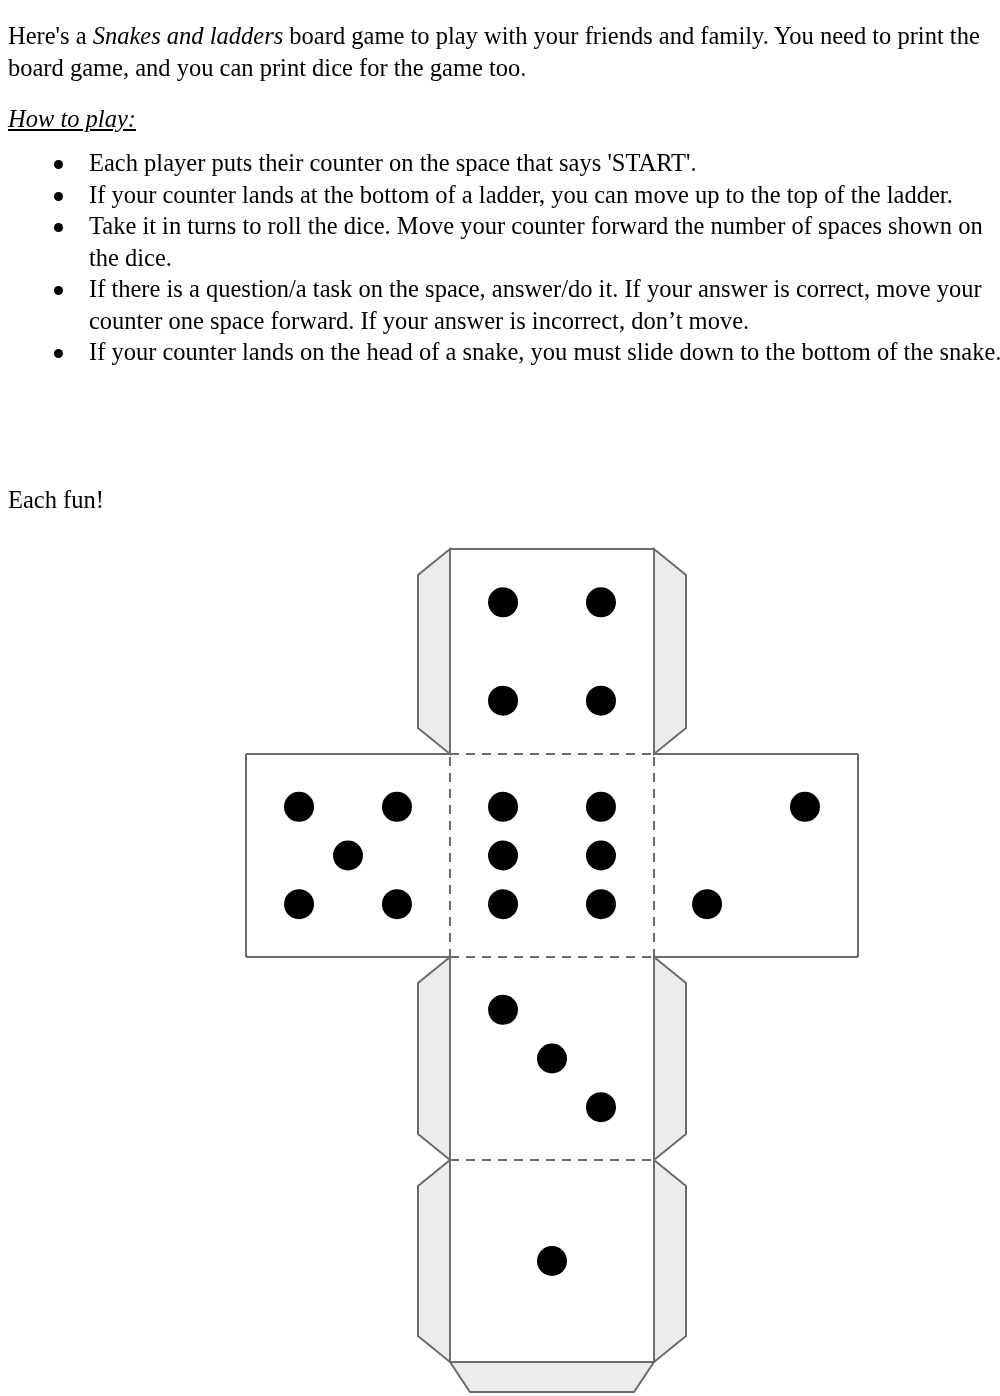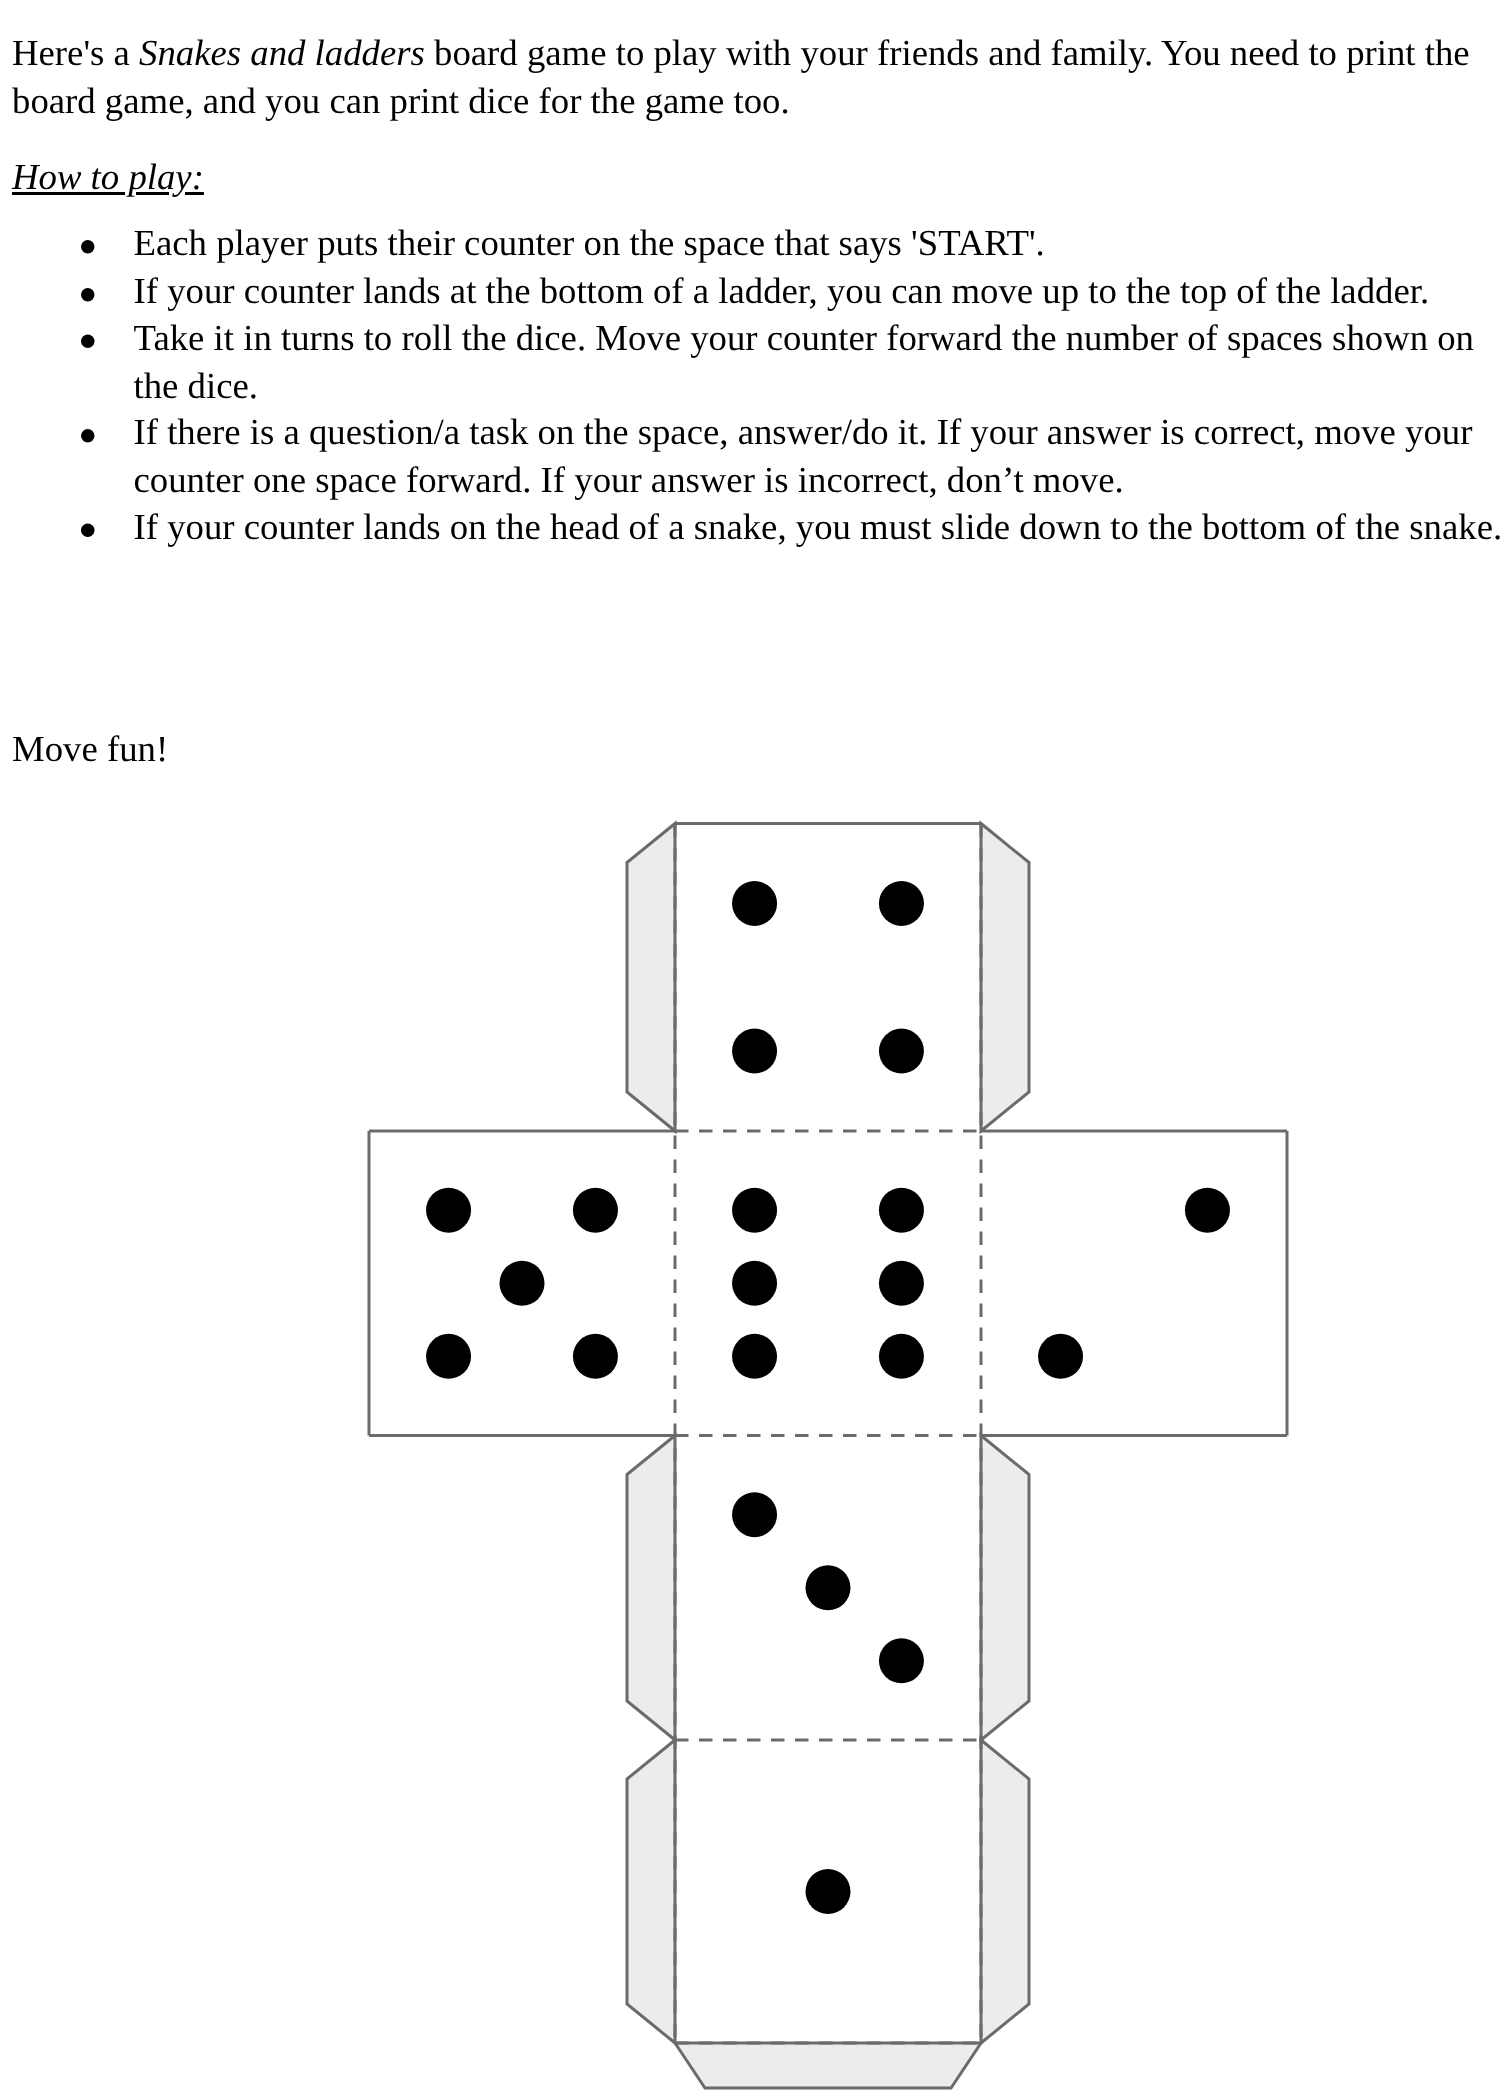--- a/index.html
+++ b/index.html
@@ -23,21 +23,21 @@
 <p class="text" id="howto" style="margin:0">How to play:</p>
 
 <ul id="rules">
   <li><span class="bullet"></span><span>Each player puts their counter on the space that says 'START'.</span></li>
   <li><span class="bullet"></span><span>If your counter lands at the bottom of a ladder, you can move up to the top of the ladder.</span></li>
   <li><span class="bullet"></span><span>Take it in turns to roll the dice. Move your counter forward the number of spaces shown on the dice.</span></li>
   <li><span class="bullet"></span><span>If there is a question/a task on the space, answer/do it. If your answer is correct, move your counter one space forward. If your answer is incorrect, don’t move.</span></li>
   <li><span class="bullet"></span><span>If your counter lands on the head of a snake, you must slide down to the bottom of the snake.</span></li>
 </ul>
 
-<p class="text" id="outro" style="margin:0">Move fun!</p>
+<p class="text" id="outro" style="margin:0">Each fun!</p>
 
 <svg id="die-net" width="1000" height="1396" xmlns="http://www.w3.org/2000/svg">
   <g id="tabs">
       <polygon points="450,549 418,575 418,728 450,754" fill="#ececec" stroke="#6b6b6b" stroke-width="2"></polygon>
       <polygon points="654,549 686,575 686,728 654,754" fill="#ececec" stroke="#6b6b6b" stroke-width="2"></polygon>
       <polygon points="450,957 418,983 418,1134 450,1160" fill="#ececec" stroke="#6b6b6b" stroke-width="2"></polygon>
       <polygon points="654,957 686,983 686,1134 654,1160" fill="#ececec" stroke="#6b6b6b" stroke-width="2"></polygon>
       <polygon points="450,1160 418,1186 418,1336 450,1362" fill="#ececec" stroke="#6b6b6b" stroke-width="2"></polygon>
       <polygon points="654,1160 686,1186 686,1336 654,1362" fill="#ececec" stroke="#6b6b6b" stroke-width="2"></polygon>
       <polygon points="450,1362 470,1392 634,1392 654,1362" fill="#ececec" stroke="#6b6b6b" stroke-width="2"></polygon>

